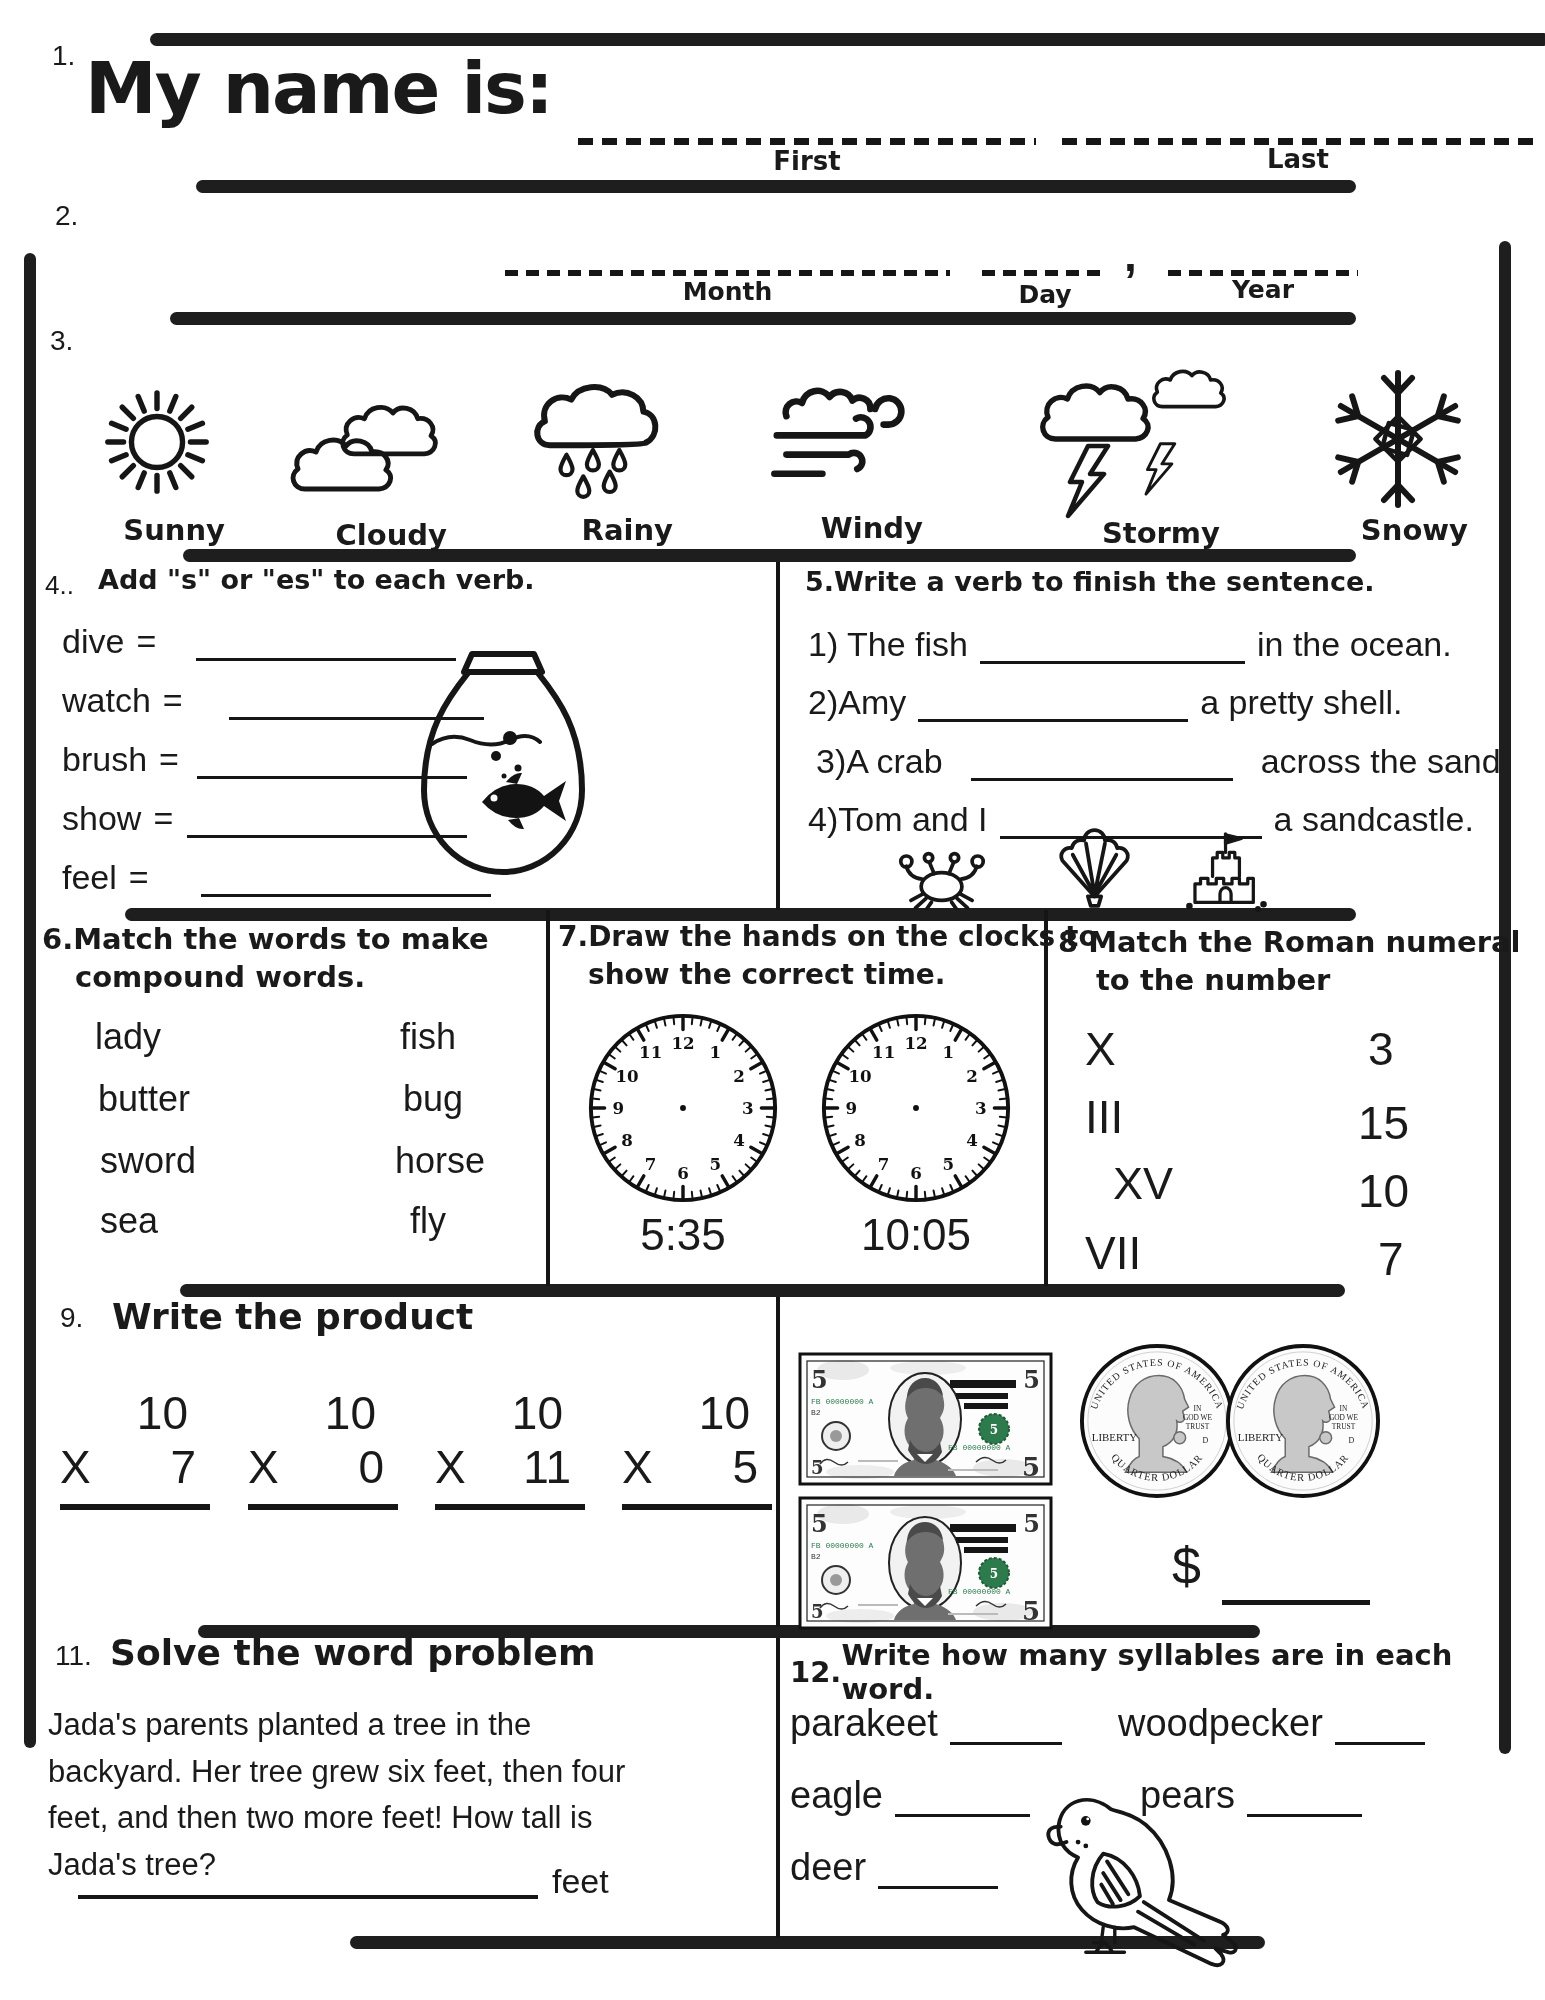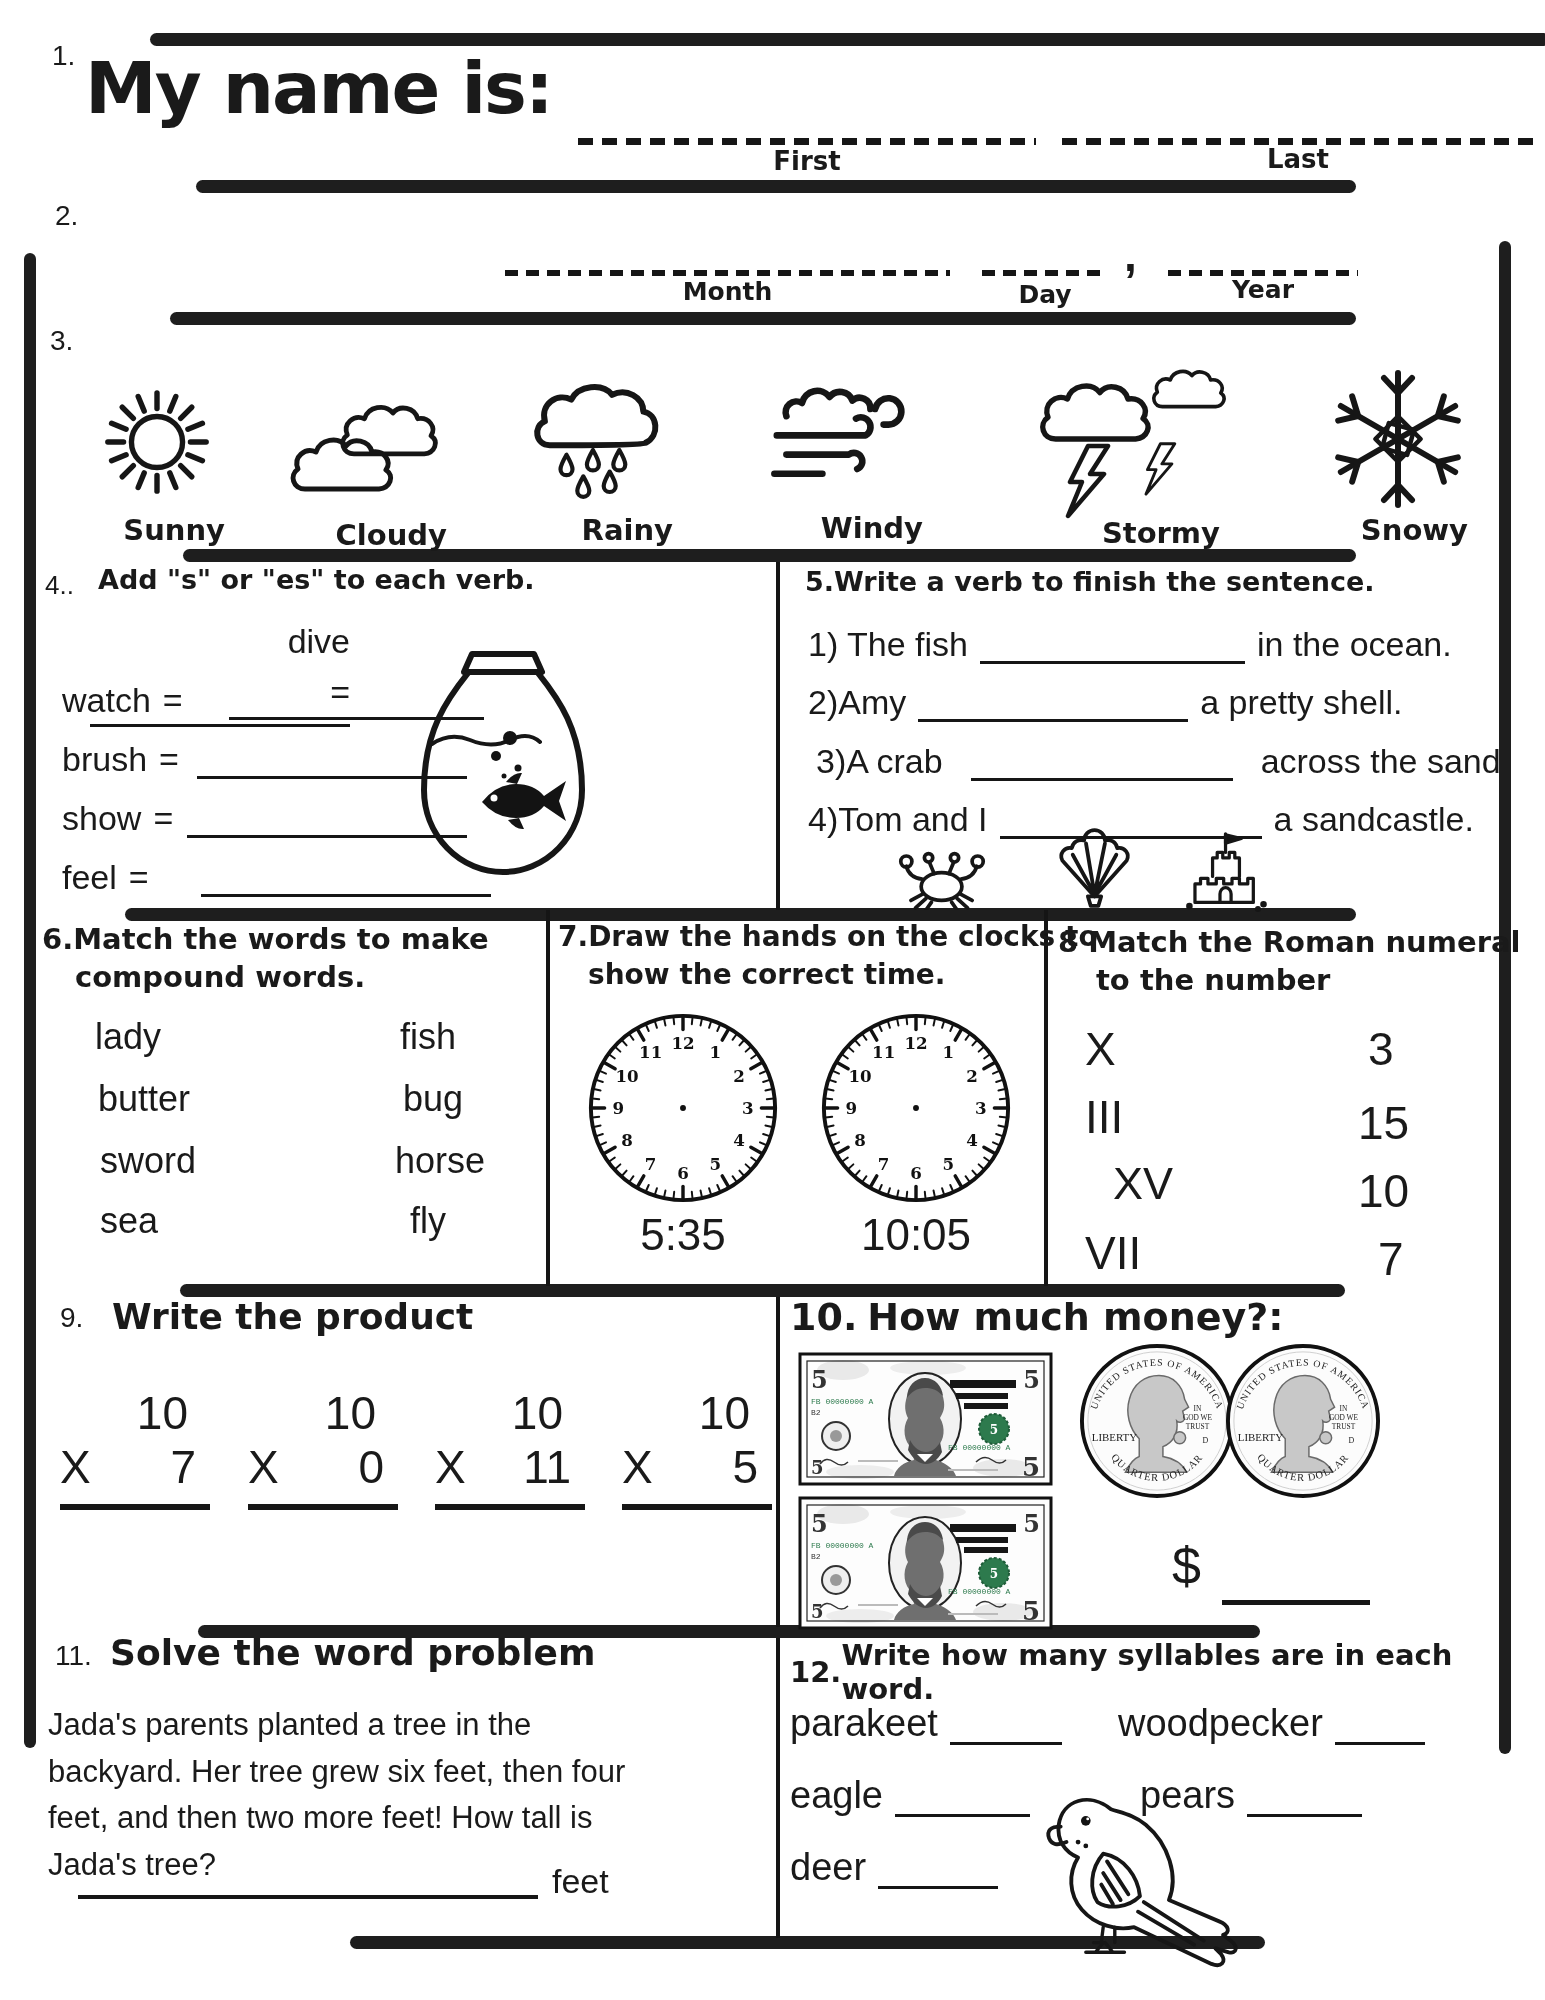--- a/index.html
+++ b/index.html
@@ -152,21 +152,21 @@
           <path d="M80 34 L66 19 M80 34 L94 19 M80 126 L66 141 M80 126 L94 141"></path>
         </g>
     </g>
     <rect class="ink" x="64" y="64" width="32" height="32" stroke-width="4.5" transform="rotate(45 80 80)"></rect>
     <rect class="ink" x="67" y="67" width="26" height="26" stroke-width="4.5" transform="rotate(15 80 80)"></rect>
   </svg>
   <div class="weatherlabel" style="left:1328px;top:513px;width:140px;">Snowy</div>
 
   <div class="abs" style="left:45px;top:570px;font-size:26px;">4..</div>
   <div class="abs hand" style="left:98px;top:564px;font-size:27px;">Add "s" or "es" to each verb.</div>
-  <div class="row" style="left:62px;top:622px;flex-direction:column;">
+  <div class="row" style="left:62px;top:622px;">
     <span>dive</span>
       <span>=</span>
     <span class="blank" style="width:260px;margin-left:28px;"></span>
     </div>
   <div class="row" style="left:62px;top:681px;">
     <span>watch</span>
       <span>=</span>
     <span class="blank" style="width:255px;margin-left:34px;"></span>
     </div>
   <div class="row" style="left:62px;top:740px;">
@@ -472,24 +472,20 @@
       </div>
   </div>
   <div class="prob" style="left:622px;top:1386px;">
     <div class="ptop">10</div>
     <div class="prow">
         <span>X</span>
         <span>5</span>
       </div>
   </div>
 
-  <div class="abs hand" style="left:790px;top:1295px;font-size:38px;display:flex;gap:10px;">
-    <span>10.</span>
-      <span>How much money?:</span>
-  </div>
 
   <svg class="abs" style="left:798px;top:1352px;" width="255" height="134" viewBox="0 0 255 134">
     <rect x="2" y="2" width="251" height="130" fill="#fdfdfd" stroke="#111" stroke-width="3"></rect>
     <ellipse cx="45" cy="18" rx="26" ry="10" fill="#e9e9e9"></ellipse>
       <ellipse cx="205" cy="116" rx="30" ry="9" fill="#e9e9e9"></ellipse>
     <ellipse cx="130" cy="16" rx="38" ry="7" fill="#ededed"></ellipse>
       <ellipse cx="62" cy="120" rx="34" ry="7" fill="#ededed"></ellipse>
     <rect x="9" y="9" width="237" height="116" fill="none" stroke="#222" stroke-width="1.2"></rect>
     <ellipse cx="127" cy="67" rx="36" ry="46" fill="#f2f2f2" stroke="#222" stroke-width="2"></ellipse>
     <path fill="#6f6f6f" d="M127 30 c10 0 18 8 19 20 c1 8 -2 12 -4 16 c6 10 4 22 -2 28 l-2 14 c12 4 18 10 20 16 h-62 c2 -8 10 -14 20 -16 l-2 -12 c-8 -6 -10 -20 -4 -30 c-2 -4 -4 -10 -2 -18 c2 -10 9 -18 19 -18 z"></path>

